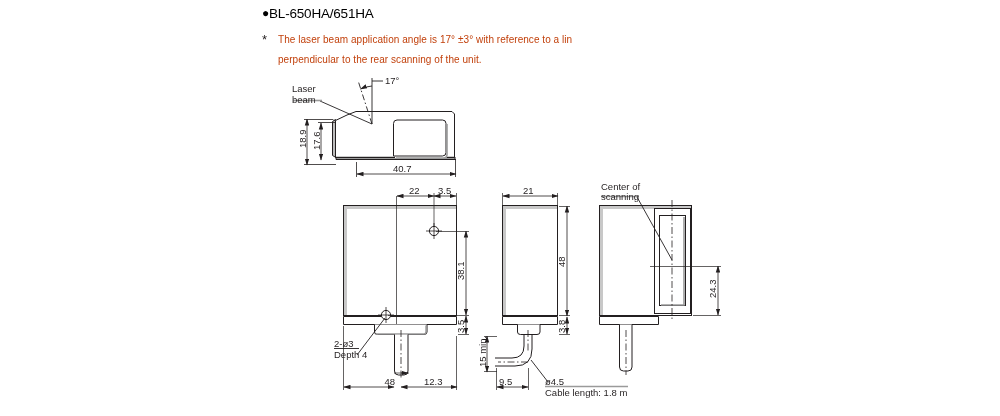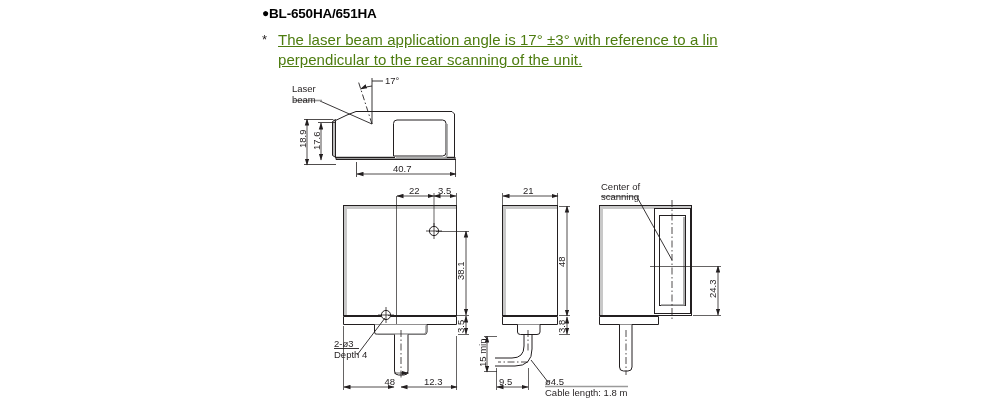--- a/index.html
+++ b/index.html
@@ -23,21 +23,21 @@
     height: 416px;
   }
   .header-block {
     position: absolute;
     left: 262px;
     top: 6px;
     width: 700px;
   }
   .model-title {
     font-size: 13.5px;
-    font-weight: bold;
+    font-weight: normal;
     letter-spacing: -0.2px;
     color: #000000;
     line-height: 16px;
     white-space: nowrap;
   }
   .model-title .bullet {
     font-size: 12px;
     position: relative;
     top: -1px;
   }
@@ -50,25 +50,24 @@
     align-items: flex-start;
   }
   .note-asterisk {
     font-size: 13px;
     line-height: 20px;
     width: 16px;
     flex: 0 0 16px;
     color: #231f20;
   }
   .note-text {
-    font-size: 15px;
+    font-size: 10px;
     line-height: 20px;
-    color: #4d7c0f;
+    color: #c2410c;
     letter-spacing: 0.05px;
-    text-decoration: underline;
   }
   .note-text .l2 { display: block; }
 
   svg.drawing {
     position: absolute;
     left: 0;
     top: 0;
     width: 1000px;
     height: 416px;
   }

